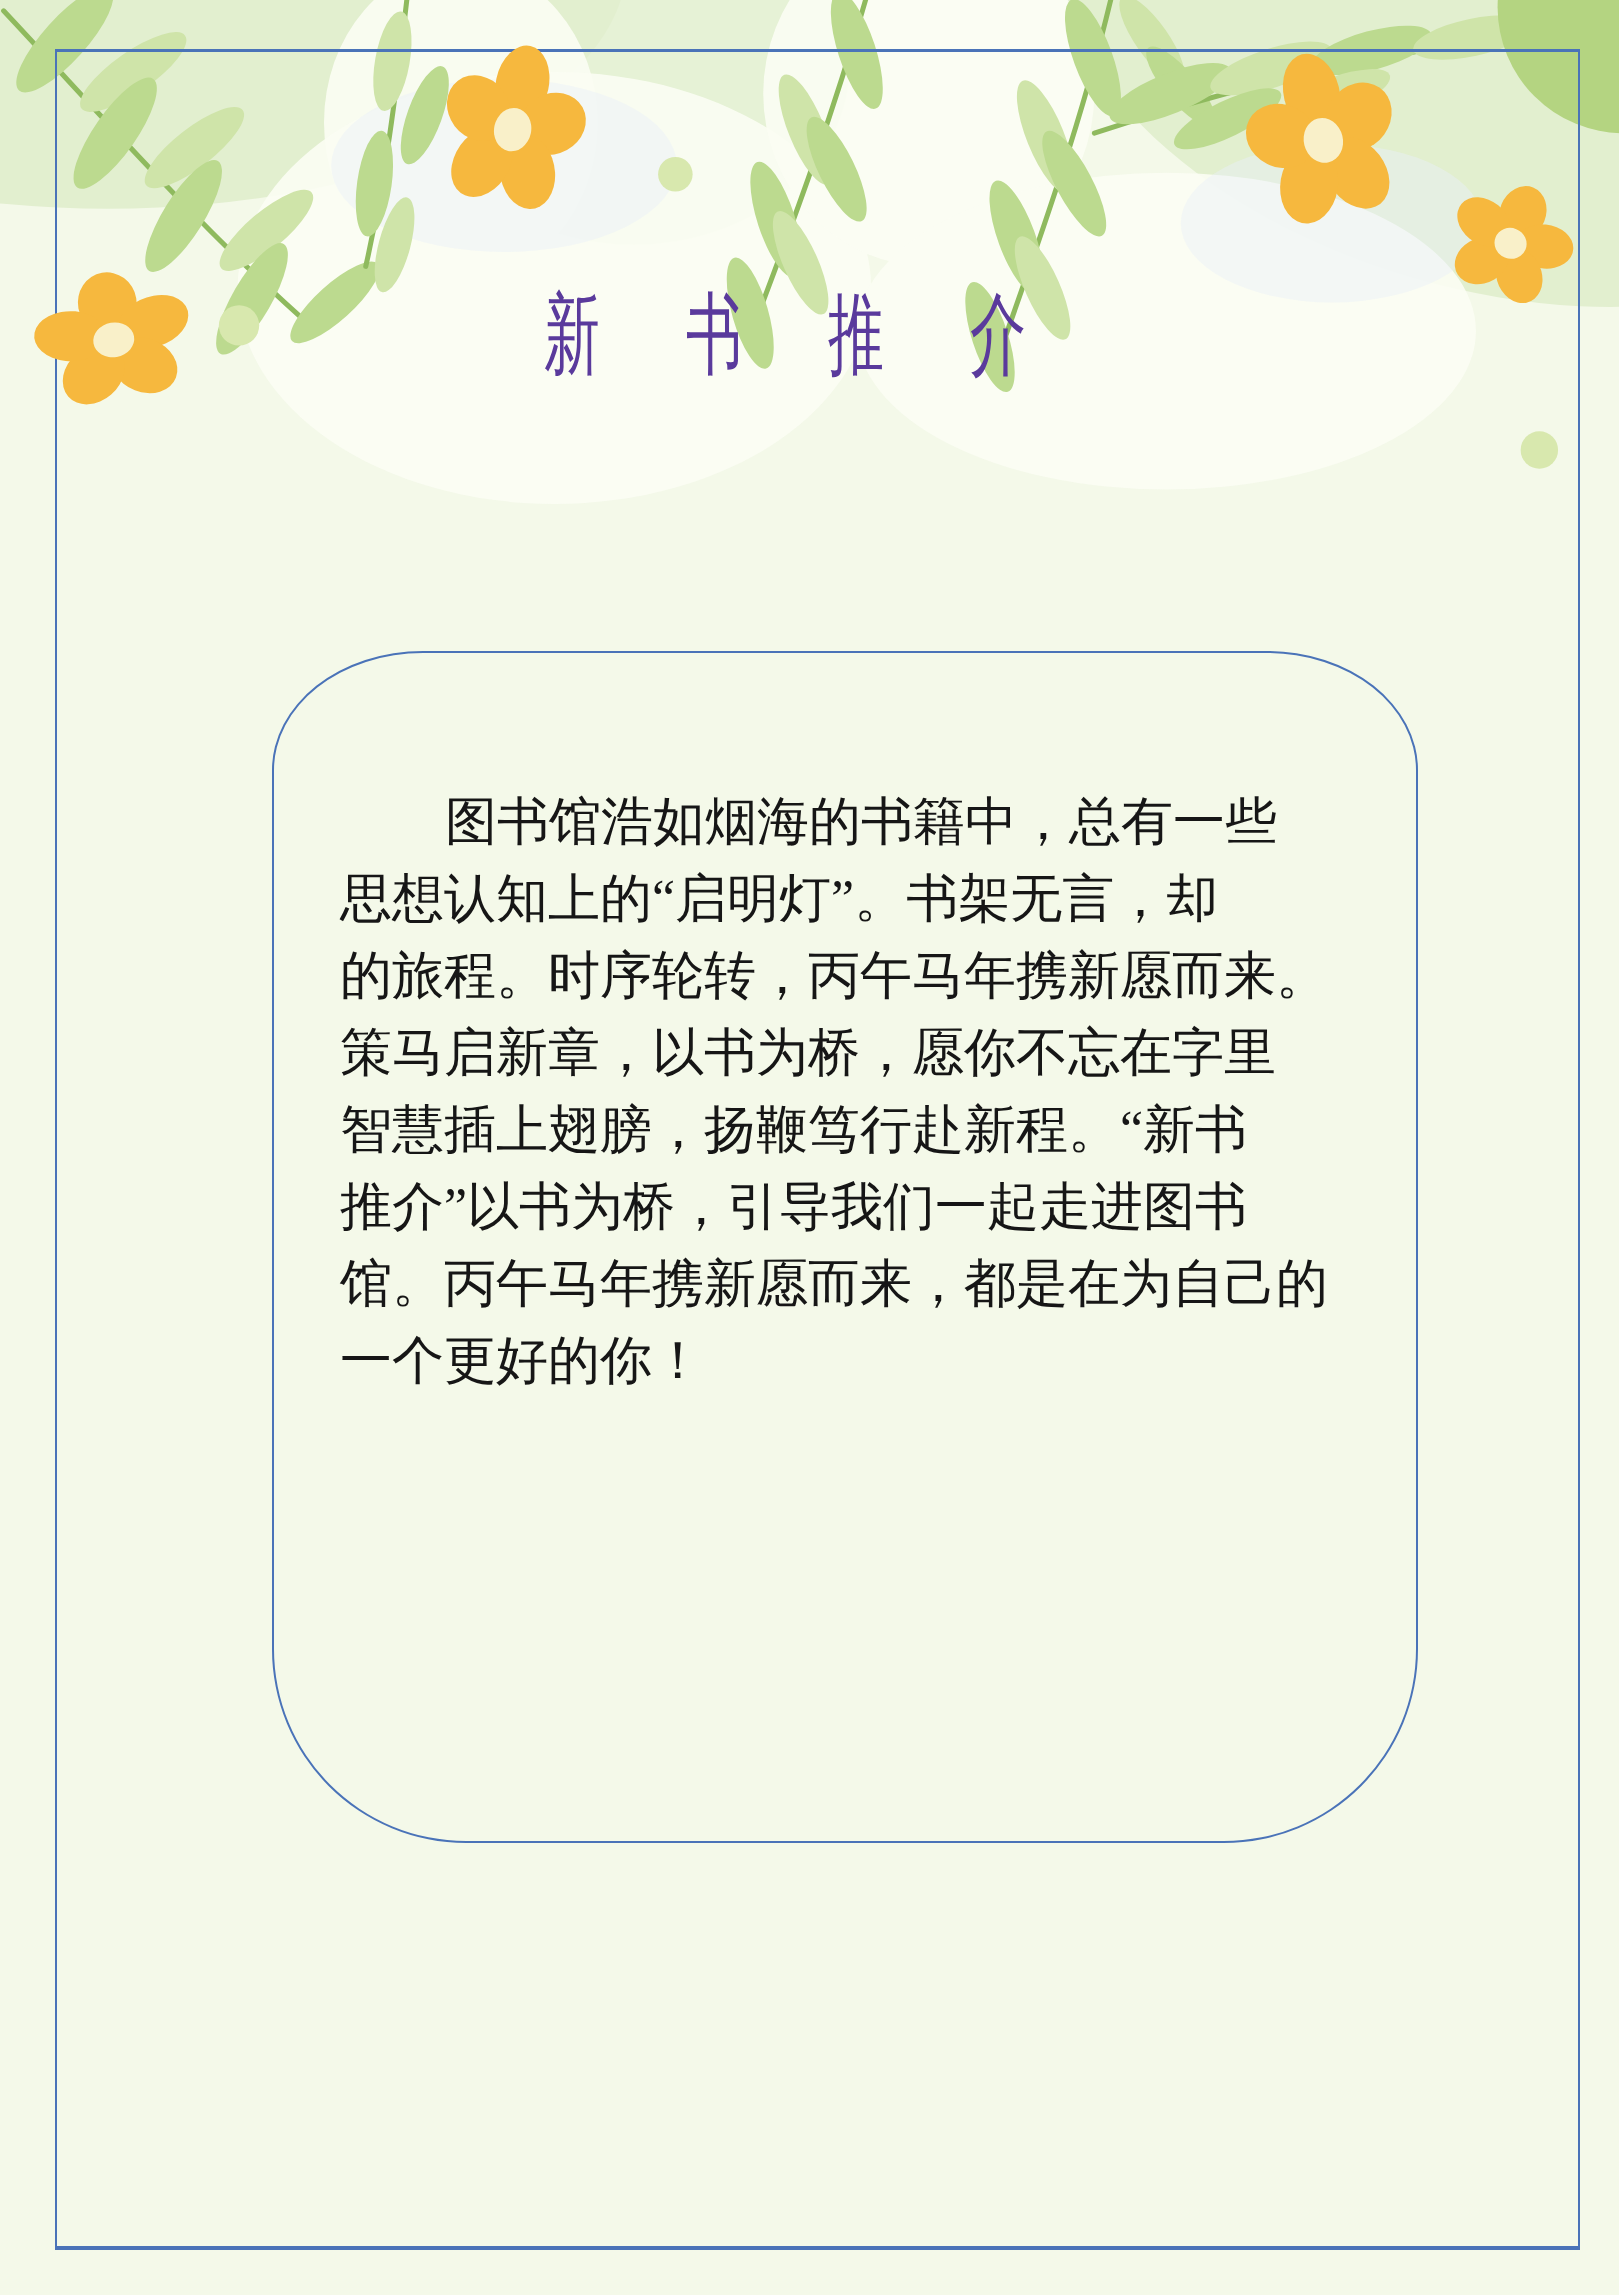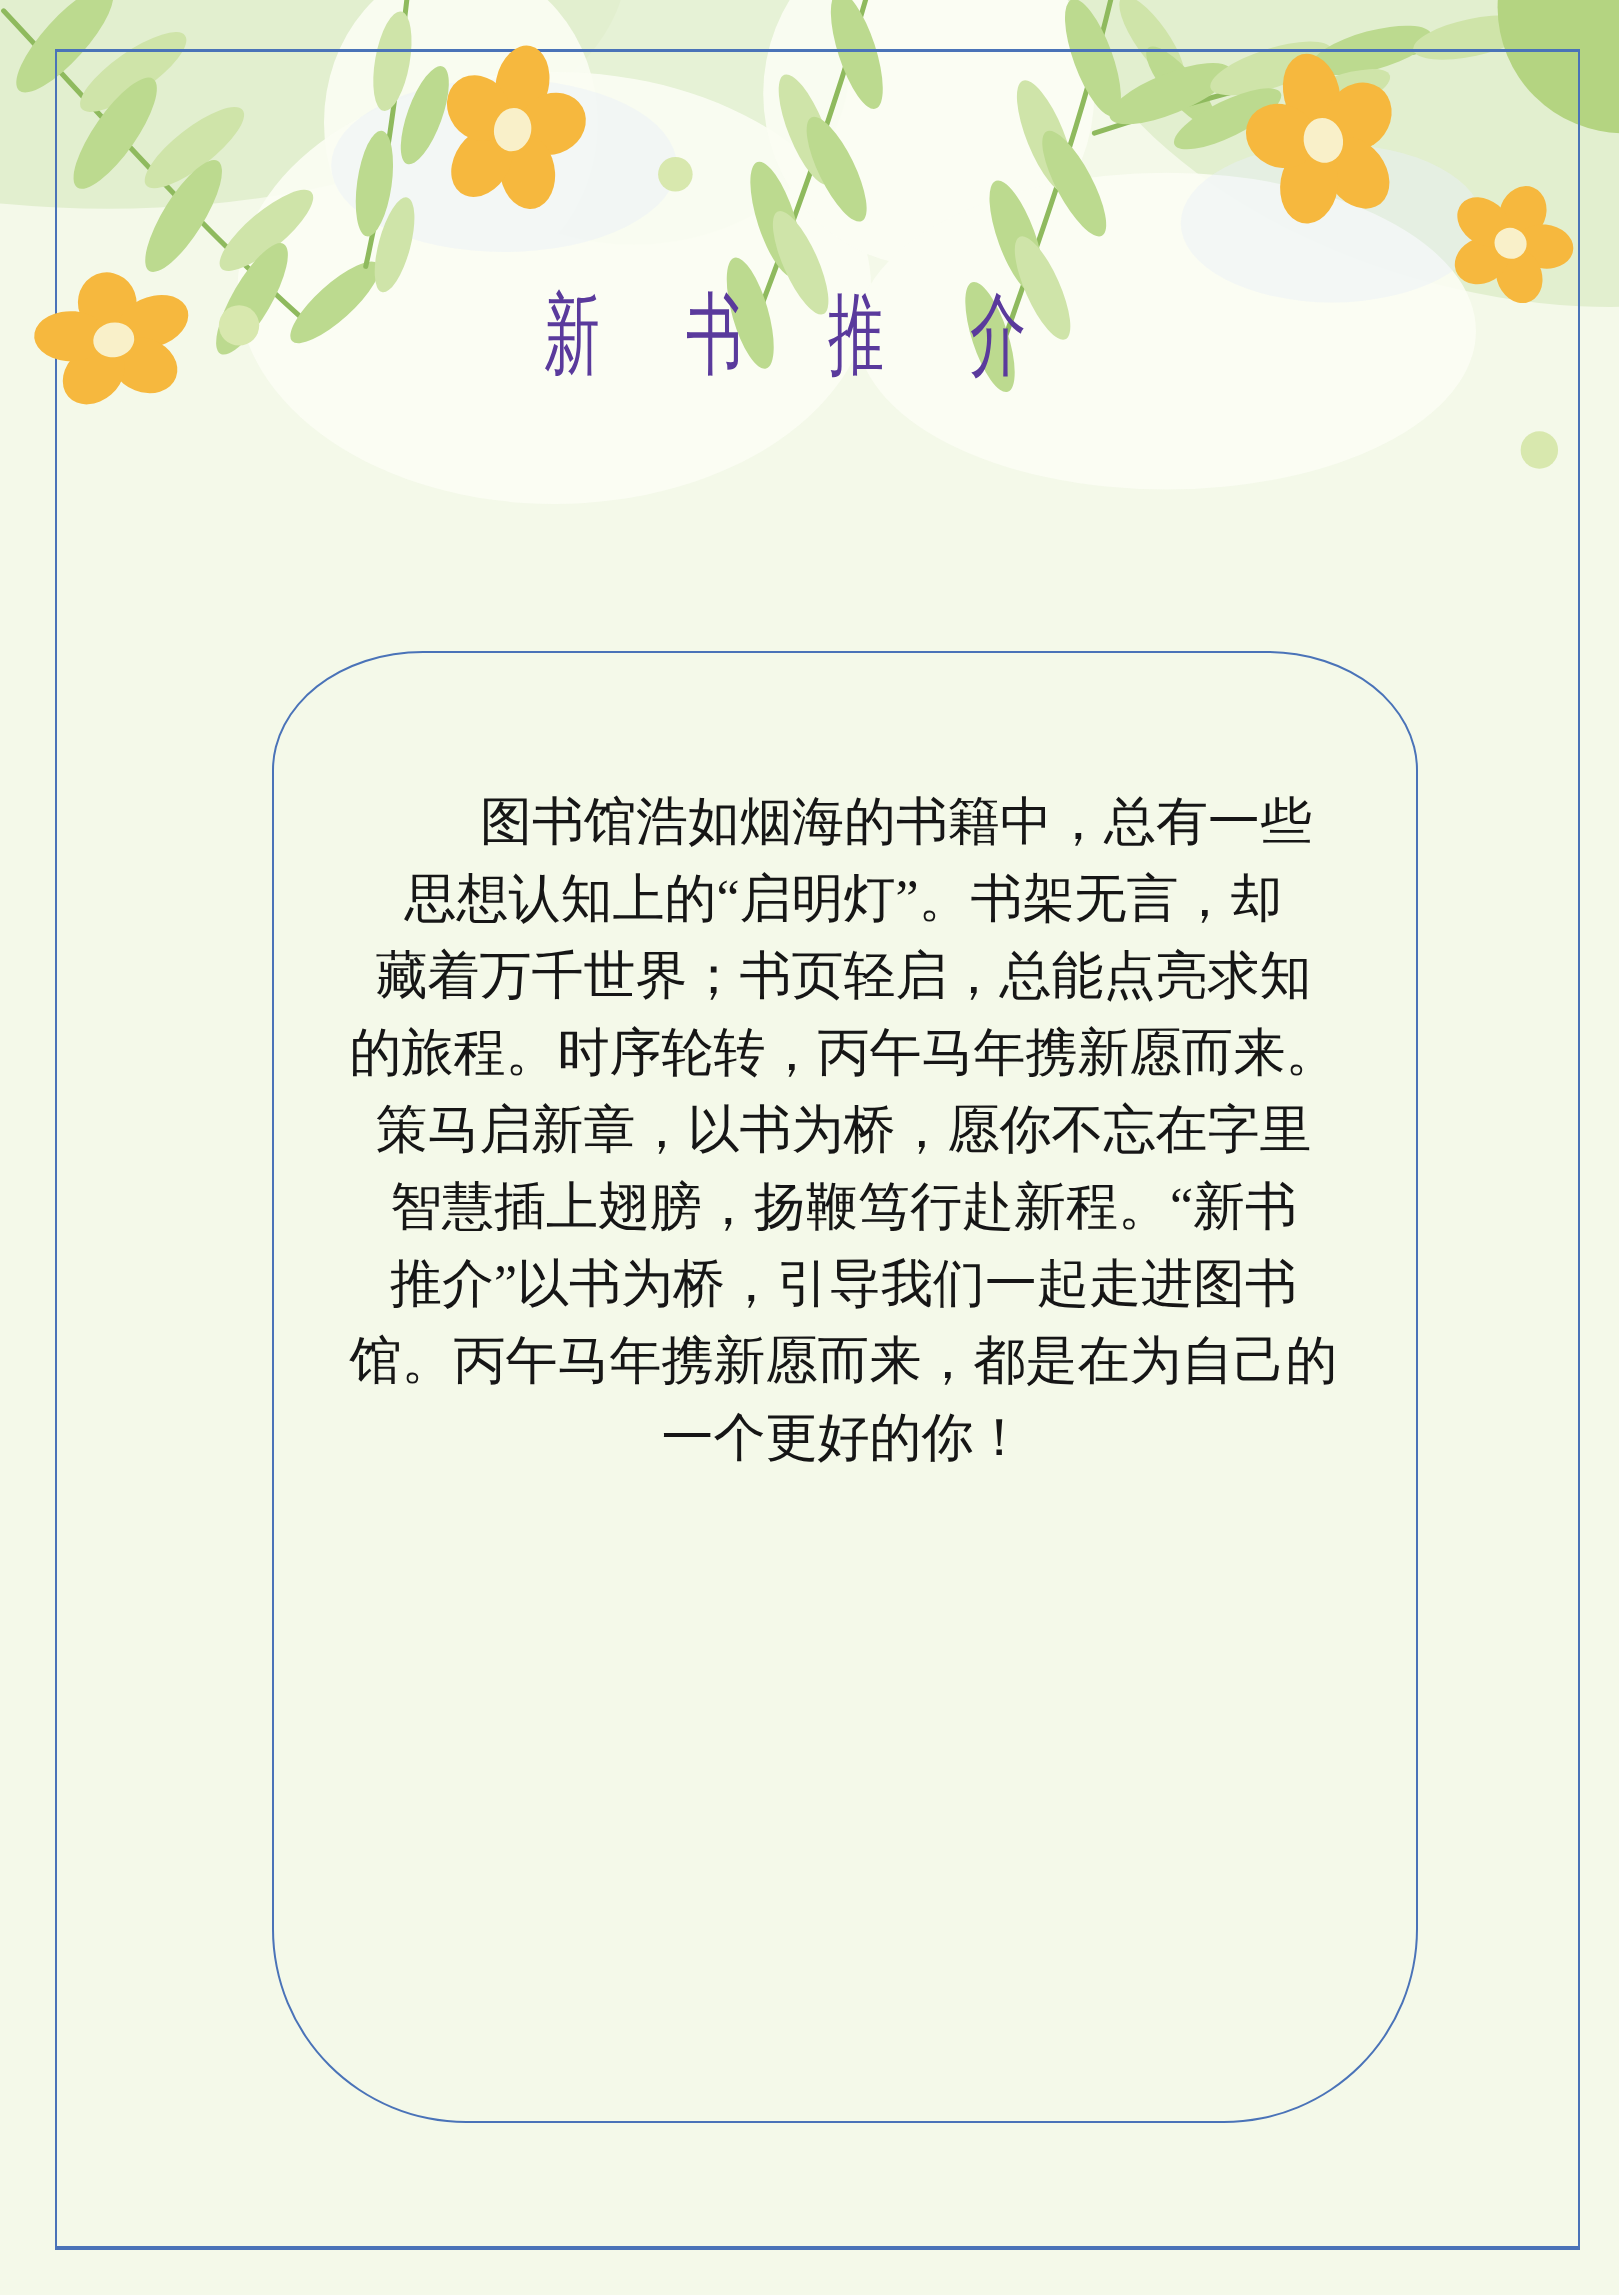--- a/index.html
+++ b/index.html
@@ -44,25 +44,25 @@
   .title-char{
     font-size:56px;line-height:98px;font-weight:500;
     color:var(--title-color,#5A3A9C);
     transform:scaleY(1.6);transform-origin:center;
     display:inline-block;
   }
 
   
   .card{
     position:absolute;left:272px;top:651px;
-    width:1146px;height:1472px;box-sizing:border-box;
+    width:1146px;height:1192px;box-sizing:border-box;
     border:2.2px solid var(--card-border,#4A73B8);
     border-radius:151px 151px 194px 194px / 119px 119px 194px 194px;
     padding:130px 69px 0 66px;
-    z-index:4;background:transparent;text-align:center;
+    z-index:4;background:transparent;
   }
   .card-text{color:#161616;}
   .card-text .line{
     font-size:52px;line-height:77px;height:77px;
     white-space:nowrap;letter-spacing:0;
   }
   .card-text .line:first-child{text-indent:105px;}
 </style>
 </head>
 <body>
@@ -166,21 +166,20 @@
       <span class="title-char">新</span>
       <span class="title-char">书</span>
       <span class="title-char">推</span>
       <span class="title-char">介</span>
     </h1>
 
   <div class="card">
     <div class="card-text">
         <div class="line">图书馆浩如烟海的书籍中，总有一些</div>
         <div class="line">思想认知上的“启明灯”。书架无言，却</div>
-        <div class="line">藏着万千世界；书页轻启，总能点亮求知</div>
         <div class="line">的旅程。时序轮转，丙午马年携新愿而来。</div>
         <div class="line">策马启新章，以书为桥，愿你不忘在字里</div>
         <div class="line">智慧插上翅膀，扬鞭笃行赴新程。“新书</div>
         <div class="line">推介”以书为桥，引导我们一起走进图书</div>
         <div class="line">馆。丙午马年携新愿而来，都是在为自己的</div>
         <div class="line">一个更好的你！</div>
       </div>
   </div>
 
 </div>

